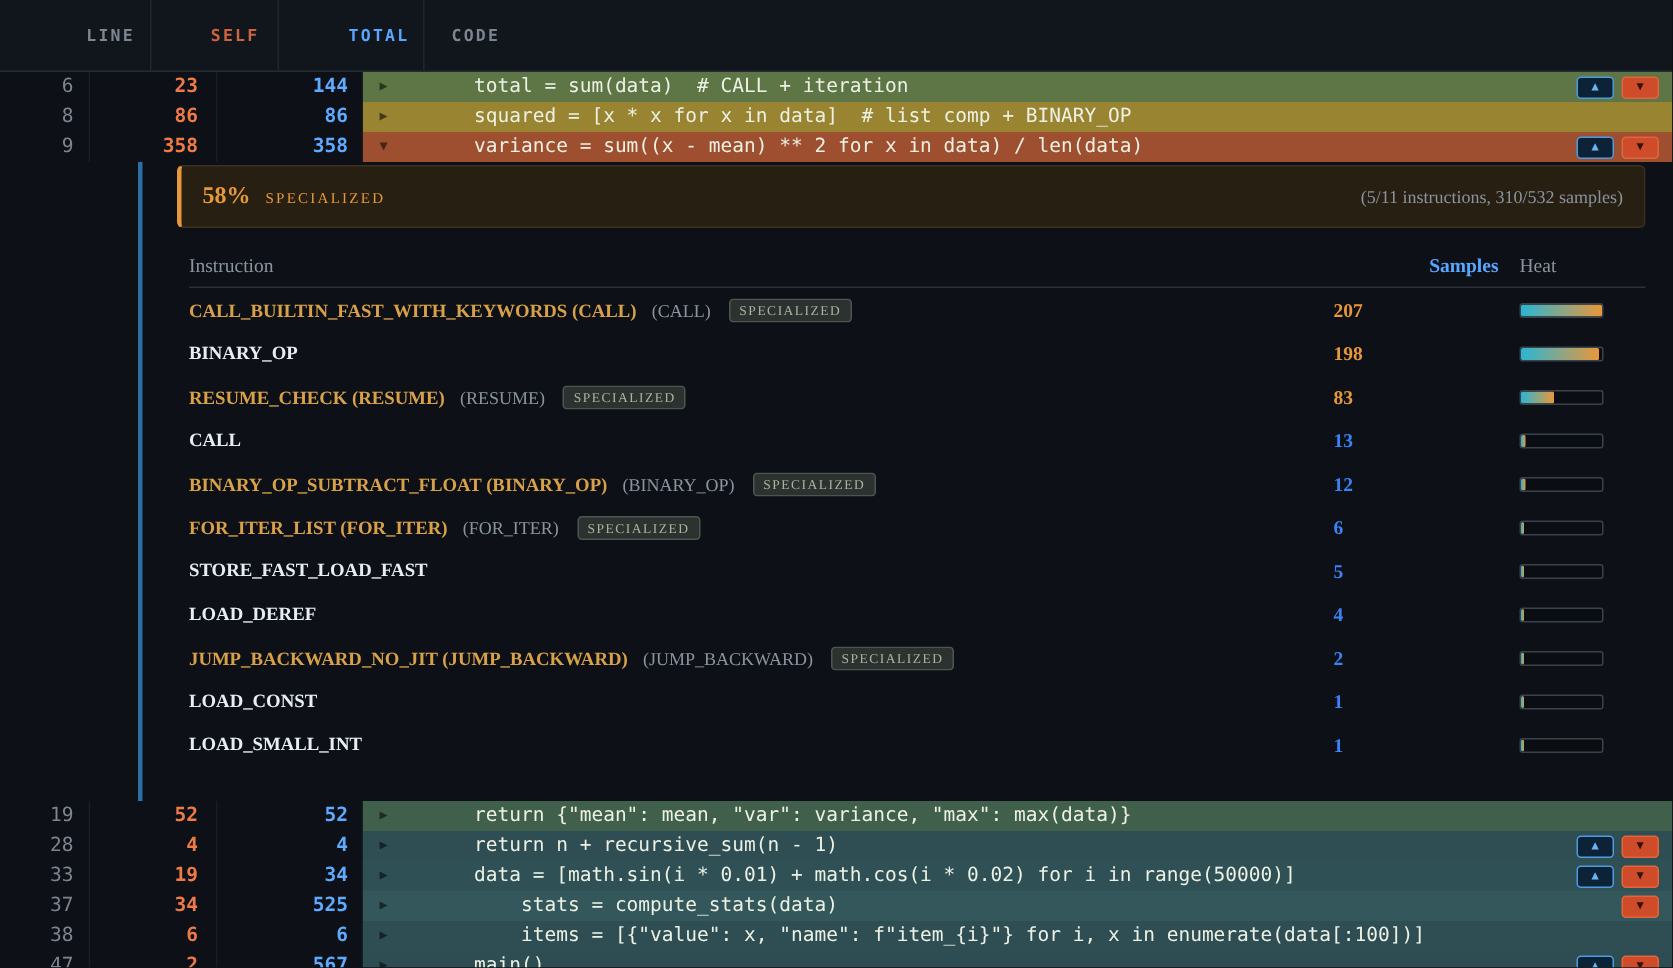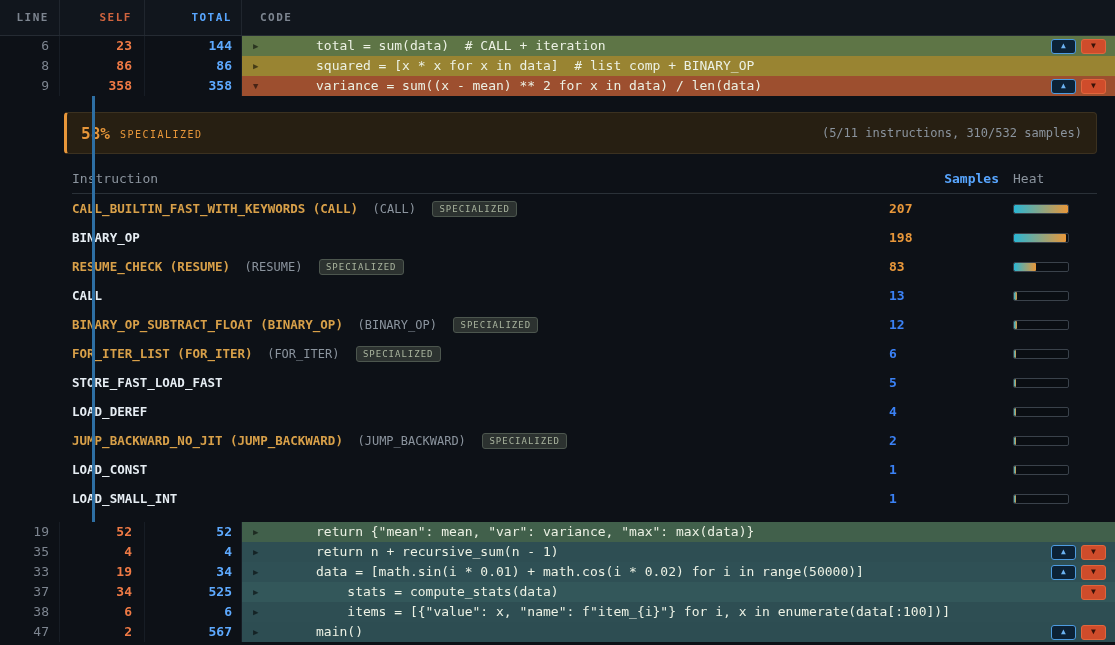--- a/index.html
+++ b/index.html
@@ -12,23 +12,24 @@
     overflow: hidden;
     color: #e6edf3;
   }
   .grid-row {
     display: grid;
     grid-template-columns: 60px 85px 97px 1fr;
     align-items: stretch;
   }
   
   .table-header {
-    height: 36px;
+    height: 48px;
     background: #11161d;
     border-bottom: 1px solid #252b33;
+    padding-left: 41px;
   }
   .th {
     font-size: 11px; font-weight: bold; letter-spacing: 1.5px;
     color: #7d8590;
     display: flex; align-items: center;
     border-right: 1px solid #20262e;
   }
   .th-line { justify-content: flex-end; padding-right: 10px; }
   .th-self { justify-content: flex-end; padding-right: 12px; color: #d0643e; }
   .th-total { justify-content: flex-end; padding-right: 9px; color: #58a6ff; }
@@ -49,21 +50,21 @@
   .btn {
     width: 25px; height: 15px; border-radius: 3px;
     display: flex; align-items: center; justify-content: center;
     font-size: 8px; line-height: 1; cursor: pointer;
   }
   .btn-up { background: #0c2236; border: 1px solid #4d9be0; color: #6cb3f2; }
   .btn-down { background: #cf4c2b; border: 1px solid #e2653c; color: #371107; }
   
   .expand-panel { position: relative; height: 426px; }
   .panel-line { position: absolute; left: 92px; top: 0; bottom: 0; width: 3px; background: #2e6fa3; }
-  .panel-content { margin-left: 64px; margin-right: 18px; padding-top: 16px; }
+  .panel-content { margin-left: 118px; margin-right: 18px; padding-top: 2px; font-family: Liberation Serif, serif; }
   .callout {
     height: 42px;
     background: #271f12;
     border: 1px solid #3b3120;
     border-left: 3px solid #e8973a;
     border-radius: 4px;
     display: flex; align-items: center;
     padding: 0 14px;
   }
   .callout-percent { color: #e8973a; font-size: 16px; font-weight: bold; }
@@ -335,21 +336,21 @@
     <div class="code-cell" style="background: rgb(65, 96, 75);">
       <span class="disclosure">▶</span>
       <span class="code-text">return {"mean": mean, "var": variance, "max": max(data)}</span>
       <span class="row-buttons">
         
         
       </span>
     </div>
   </div>
       <div class="grid-row code-row">
-    <div class="cell line-cell">35</div>
+    <div class="cell line-cell">28</div>
     <div class="cell self-cell">4</div>
     <div class="cell total-cell">4</div>
     <div class="code-cell" style="background: rgb(46, 78, 83);">
       <span class="disclosure">▶</span>
       <span class="code-text">return n + recursive_sum(n - 1)</span>
       <span class="row-buttons">
         <span class="btn btn-up">▲</span>
         <span class="btn btn-down">▼</span>
       </span>
     </div>

